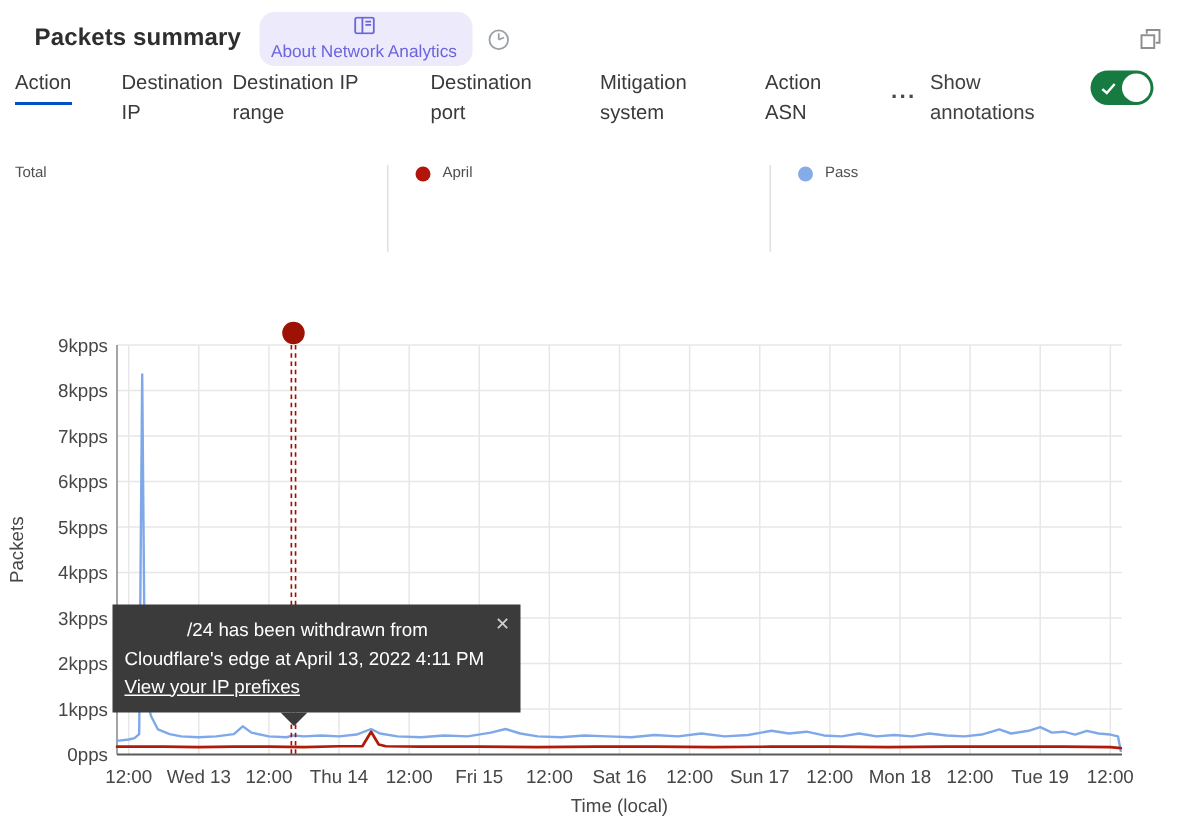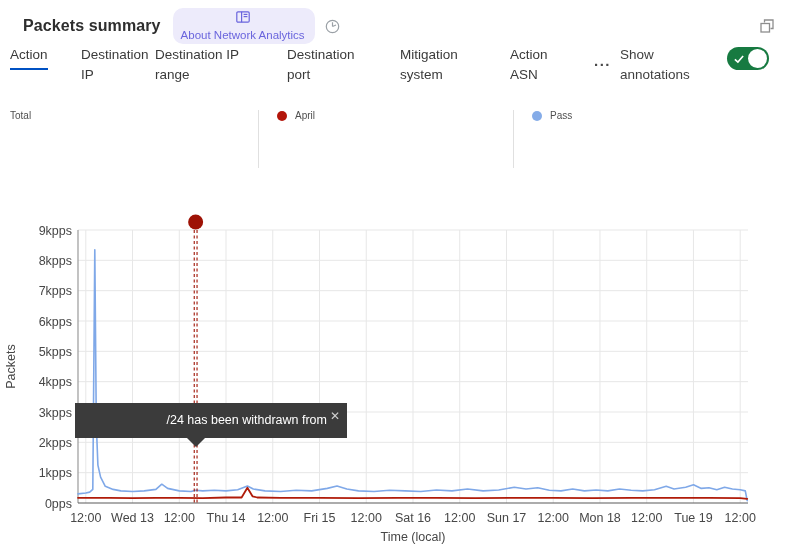--- a/index.html
+++ b/index.html
@@ -31,21 +31,21 @@
   .dot { width:10px; height:10px; border-radius:50%; display:inline-block; }
   .stat-value { margin-top:5px; font-size:28px; font-weight:600; color:#1d1d1d; letter-spacing:-.3px; }
   .vdiv { position:absolute; top:110px; width:1px; height:58px; background:#e0e0e0; }
 
   
   #chart-svg { position:absolute; left:0; top:205px; }
 
   
   .tooltip { position:absolute; left:75px; top:403px; width:272px; background:#3b3b3b; color:#fff;
              padding:8px 12px 8px 8px; font-size:12.5px; line-height:1.5; z-index:5; }
-  .tooltip .tl-center { text-align:right; padding-right:8px; }
+  .tooltip .tl-center { text-align:center; padding-right:8px; }
   .tooltip .tl-link { display:inline-block; color:#fff; text-decoration:underline; cursor:pointer; }
   .tooltip .close { position:absolute; right:7px; top:4px; color:#cfcfcf; font-size:12px; cursor:pointer; }
   .tooltip .caret { position:absolute; left:112px; bottom:-9px; width:0; height:0;
                     border-left:9px solid transparent; border-right:9px solid transparent; border-top:9px solid #3b3b3b; }
 </style>
 </head>
 <body>
 
 <div class="app">
 
@@ -172,16 +172,18 @@
       <polyline points="78.0,288.9 85.8,288.0 89.7,287.1 92.8,284.4 94.8,44.7 96.3,219.1 97.9,260.1 100.6,272.2 105.3,281.3 113.1,284.4 120.8,285.9 132.5,286.5 144.2,285.9 155.9,284.4 161.8,279.2 167.6,283.4 179.3,285.9 191.0,286.5 195.6,285.3 202.7,285.9 214.3,285.3 226.0,285.9 237.7,284.7 247.4,281.0 253.3,284.0 265.0,285.9 280.6,286.5 296.1,285.3 311.7,285.9 327.3,283.4 337.0,281.0 346.8,284.0 358.5,285.9 374.0,286.5 389.6,285.3 405.2,285.9 420.8,286.5 436.4,285.0 452.0,285.9 467.5,284.0 483.1,285.9 498.7,285.0 514.3,282.2 526.0,284.0 537.7,282.8 549.3,285.3 561.0,285.9 572.7,284.0 584.4,285.9 596.1,285.0 607.8,285.9 619.5,284.0 631.1,285.3 642.8,285.9 654.5,284.7 666.2,281.3 674.0,284.0 685.7,282.2 693.5,279.8 701.3,283.4 709.0,282.8 716.8,284.7 724.6,282.2 732.4,284.0 740.2,284.7 745.3,285.9 747.2,295.6" fill="none" stroke="#7fa8e8" stroke-width="1.6" stroke-linejoin="round" stroke-linecap="round"></polyline>
       <polyline points="78.0,292.8 109.2,292.8 132.5,293.1 155.9,292.8 179.3,292.8 202.7,293.1 226.0,292.5 241.6,292.5 247.4,282.8 252.5,291.3 257.2,292.5 280.6,292.8 319.5,292.8 358.5,293.1 397.4,292.8 436.4,292.8 475.3,293.1 514.3,292.8 553.2,292.8 592.2,293.1 631.1,292.8 670.1,292.8 709.0,292.8 740.2,293.1 747.2,293.8" fill="none" stroke="#b01b09" stroke-width="1.8" stroke-linejoin="round" stroke-linecap="round"></polyline>
       <line x1="194.23953488372092" y1="25" x2="194.23953488372092" y2="298" stroke="#9e1205" stroke-width="1.1" stroke-dasharray="3 2.5"></line>
       <line x1="197.03953488372093" y1="25" x2="197.03953488372093" y2="298" stroke="#9e1205" stroke-width="1.1" stroke-dasharray="3 2.5"></line>
       <circle cx="195.63953488372093" cy="17" r="7.5" fill="#9e1205"></circle>
     </svg>
 
   <div class="tooltip">
     <span class="close">✕</span>
     <div class="tl-center">/24 has been withdrawn from</div>
+    <div>Cloudflare's edge at April 13, 2022 4:11 PM</div>
+    <span class="tl-link">View your IP prefixes</span>
     <div class="caret"></div>
   </div>
 
 </div>
 
 </body></html>

